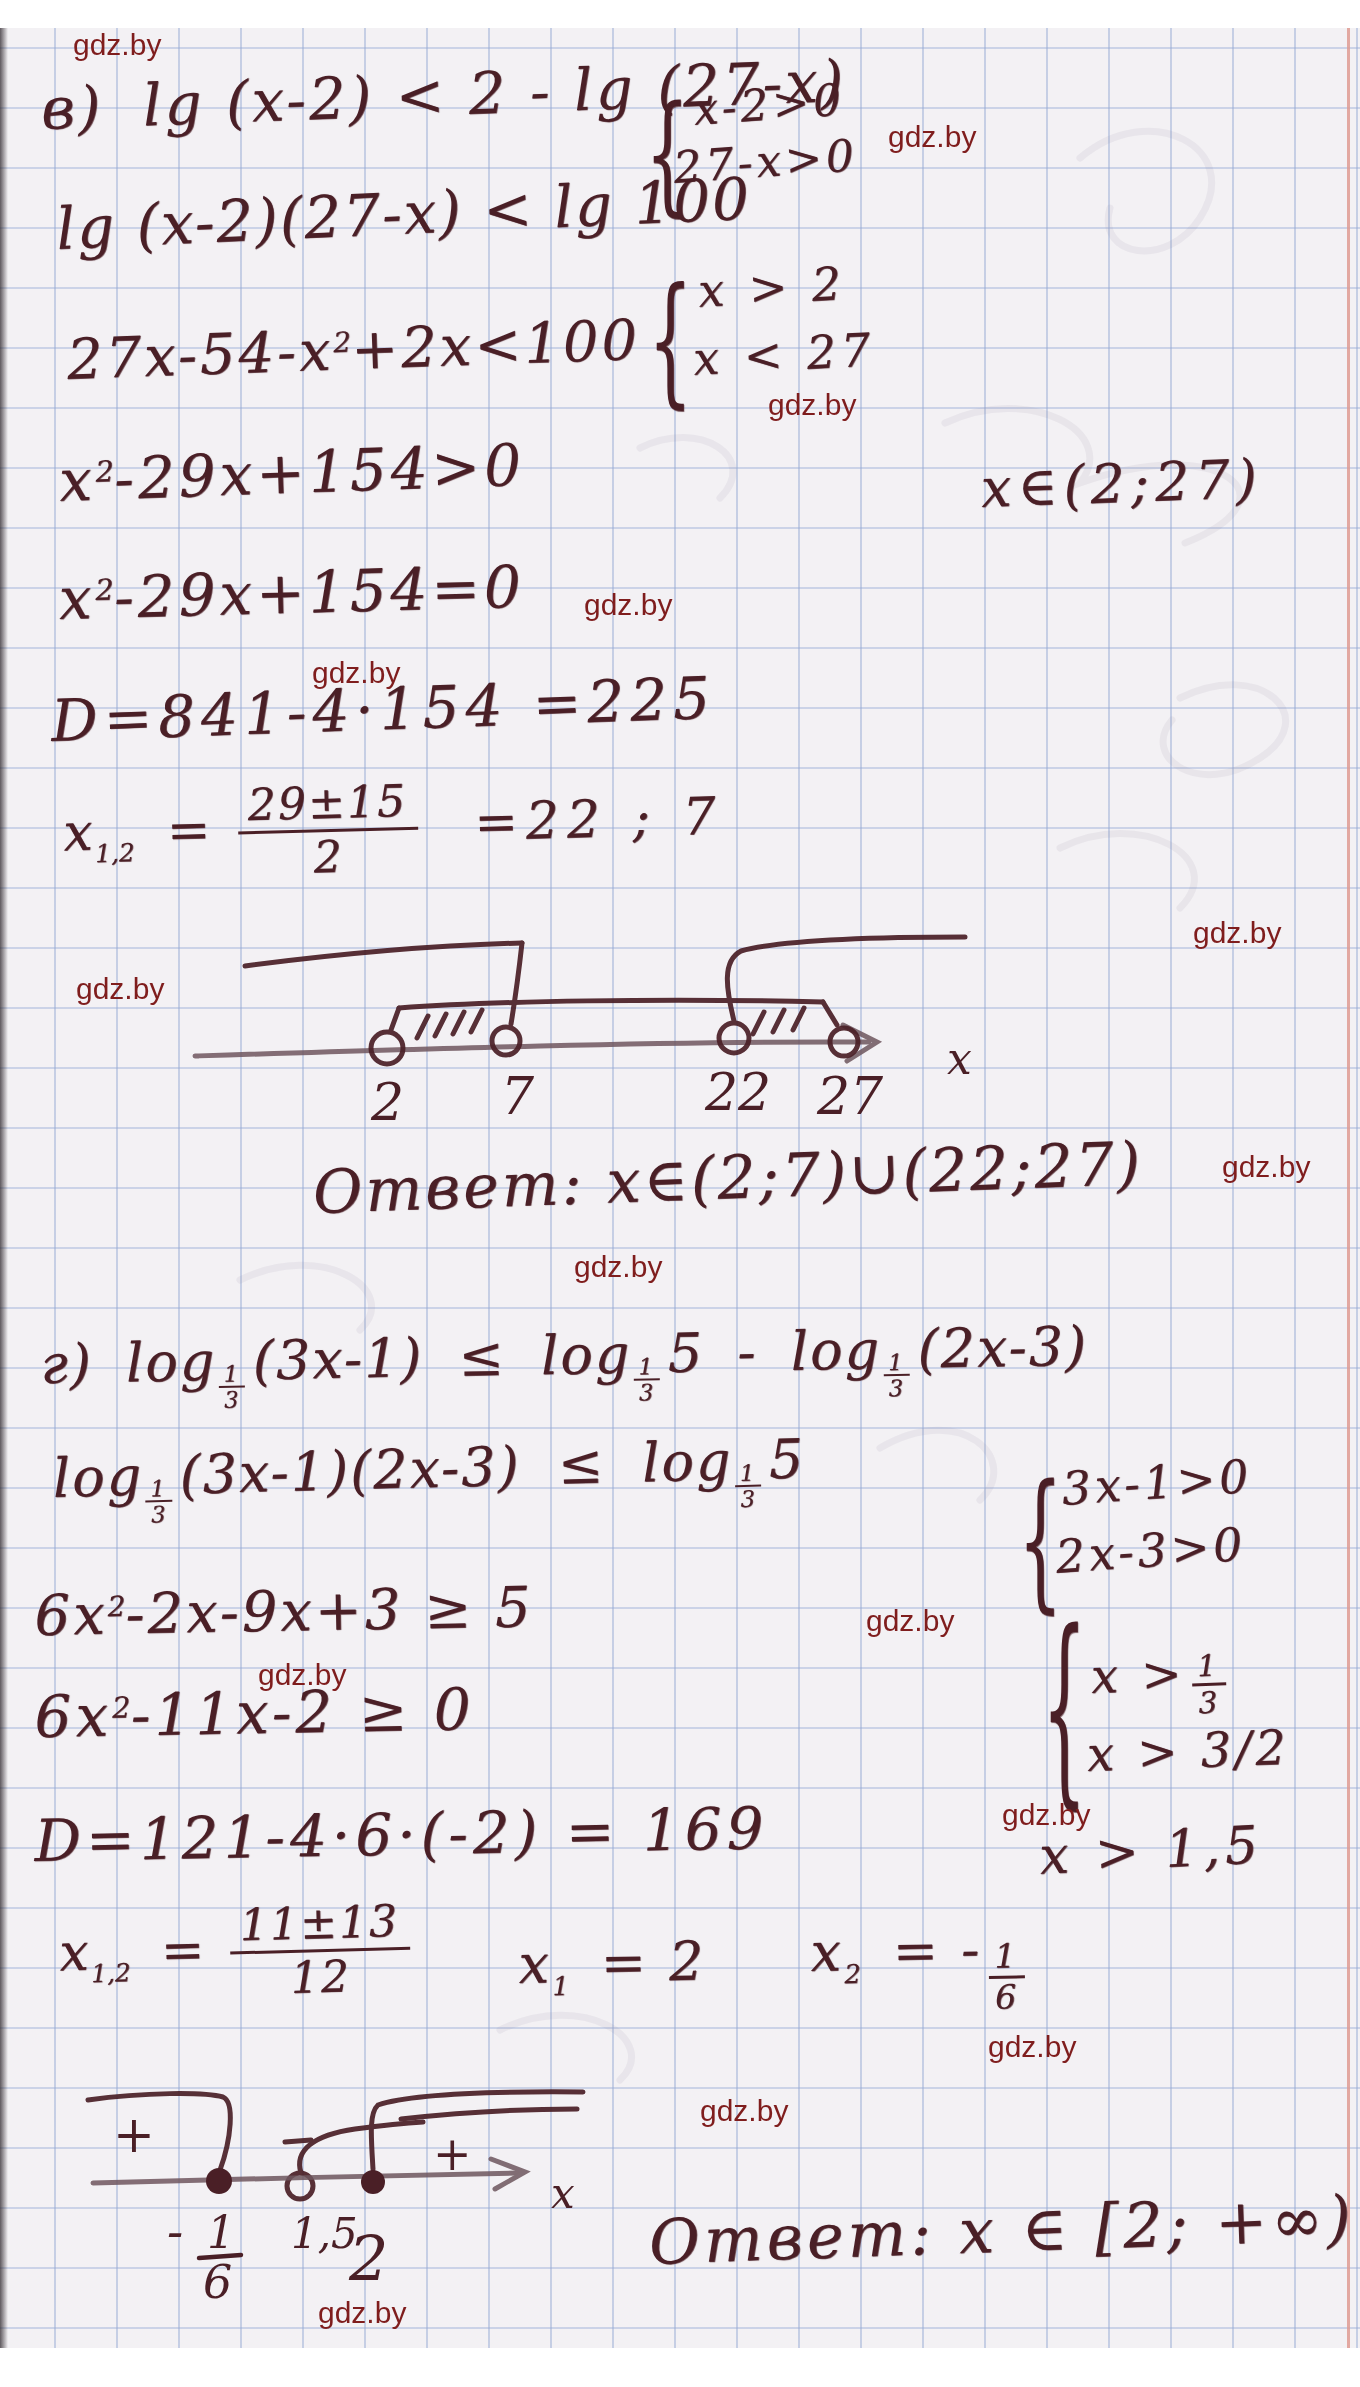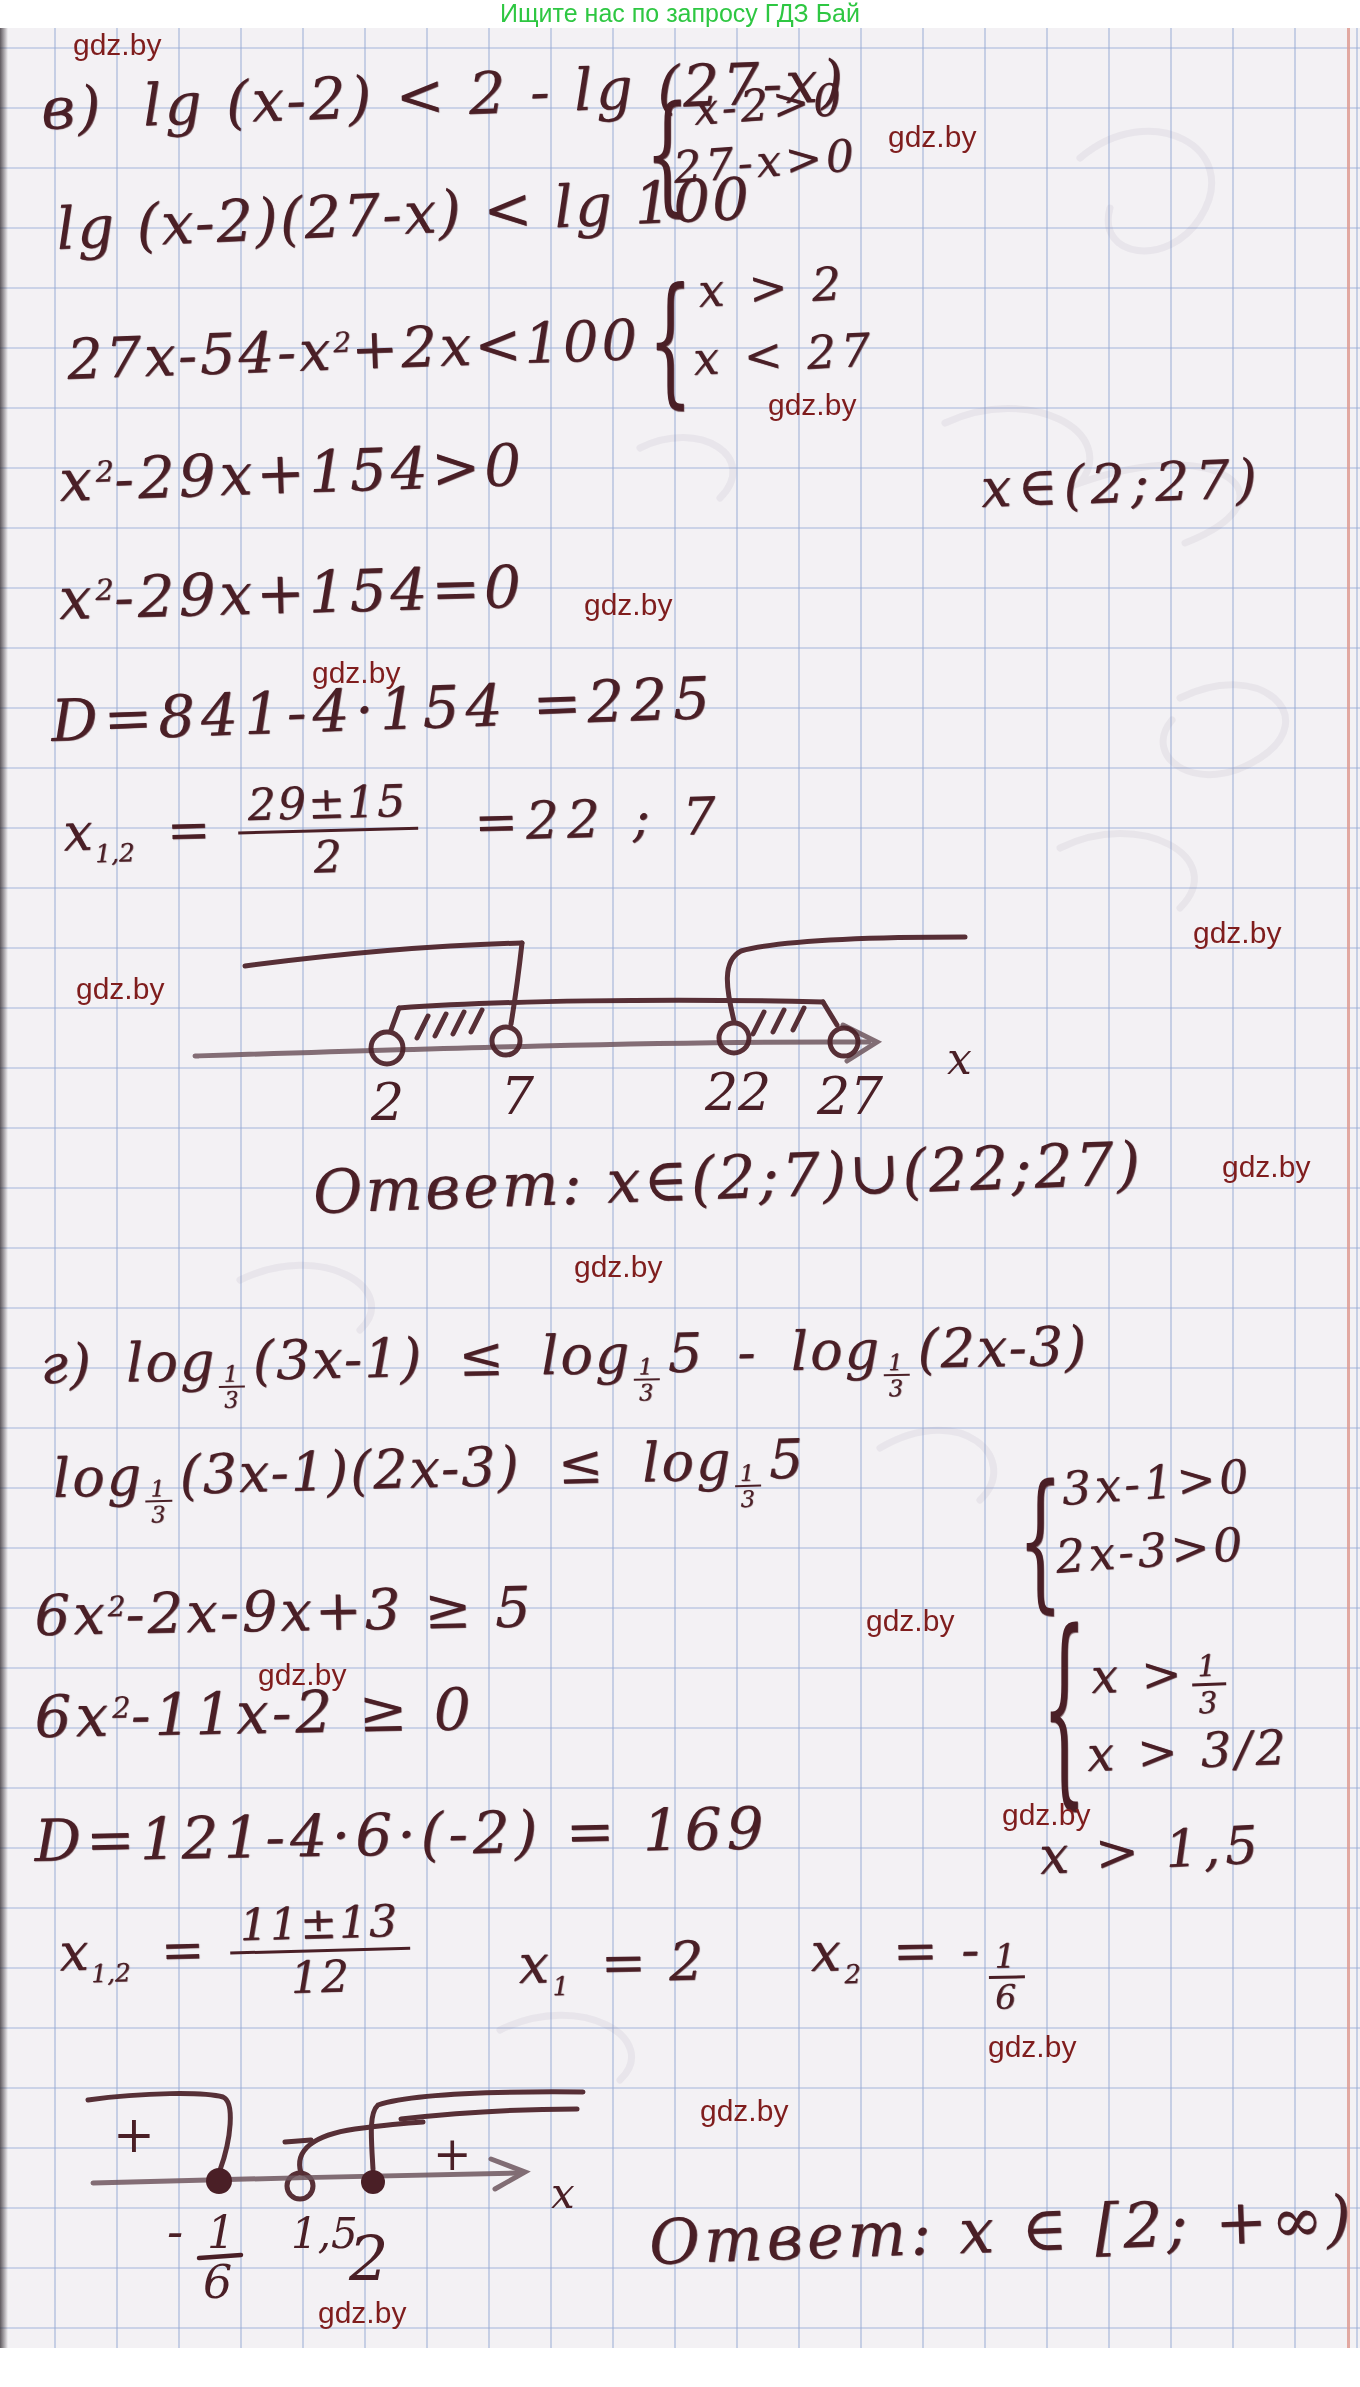--- a/index.html
+++ b/index.html
@@ -41,23 +41,20 @@
   
   .dg{position:absolute;z-index:3;}
   svg text.hwt{font-family:"DejaVu Serif","Liberation Serif",serif;font-style:italic;fill:#4a1f26;}
   .ghost{position:absolute;left:0;top:0;z-index:1;}
 </style>
 </head>
 <body>
 
 <div id="stage">
 
-  <div class="banner">
-    <span>Ищите нас по запросу ГДЗ Бай</span>
-  </div>
 
   <div class="paper">
 
     <svg class="ghost" width="1360" height="2320" viewBox="0 0 1360 2320">
       <g fill="none" stroke="#8d8399" stroke-width="7" opacity="0.10" stroke-linecap="round">
         <path d="M1080,130 C1150,70 1245,120 1200,190 C1168,240 1096,230 1110,180"></path>
         <path d="M945,395 C1030,355 1120,405 1080,455 C1220,405 1300,470 1185,515"></path>
         <path d="M1180,670 C1262,630 1322,690 1260,730 C1200,770 1140,730 1172,692"></path>
         <path d="M1060,820 C1140,780 1230,830 1180,880"></path>
         <path d="M880,1420 C962,1372 1022,1432 980,1472"></path>

